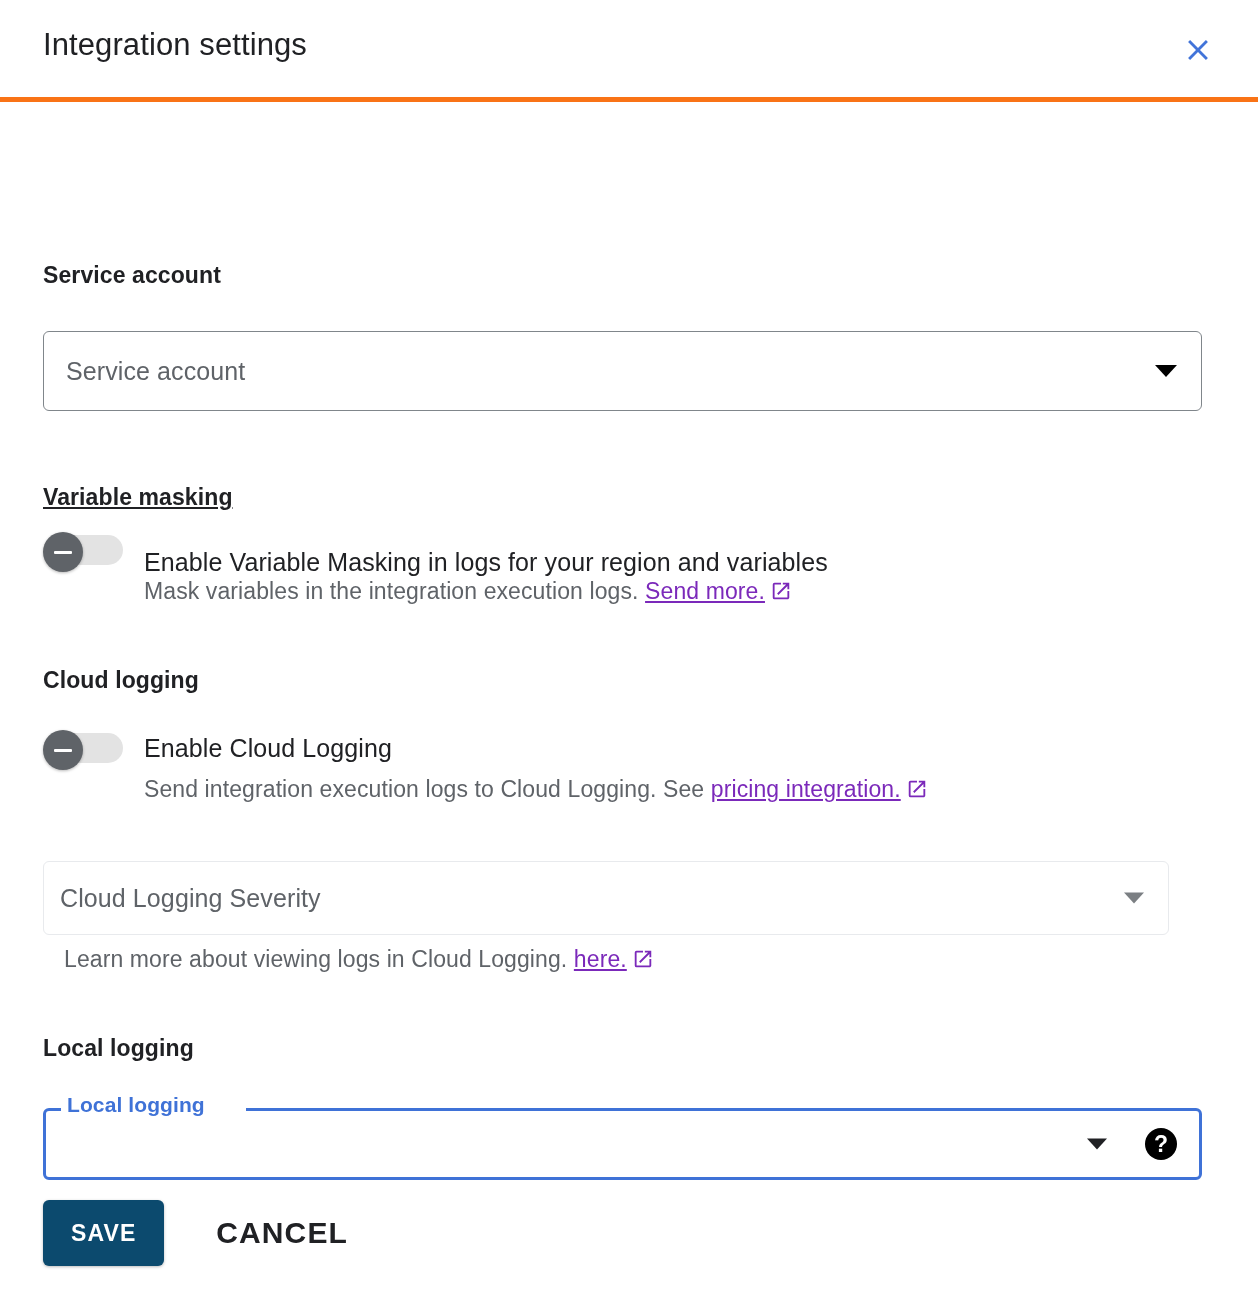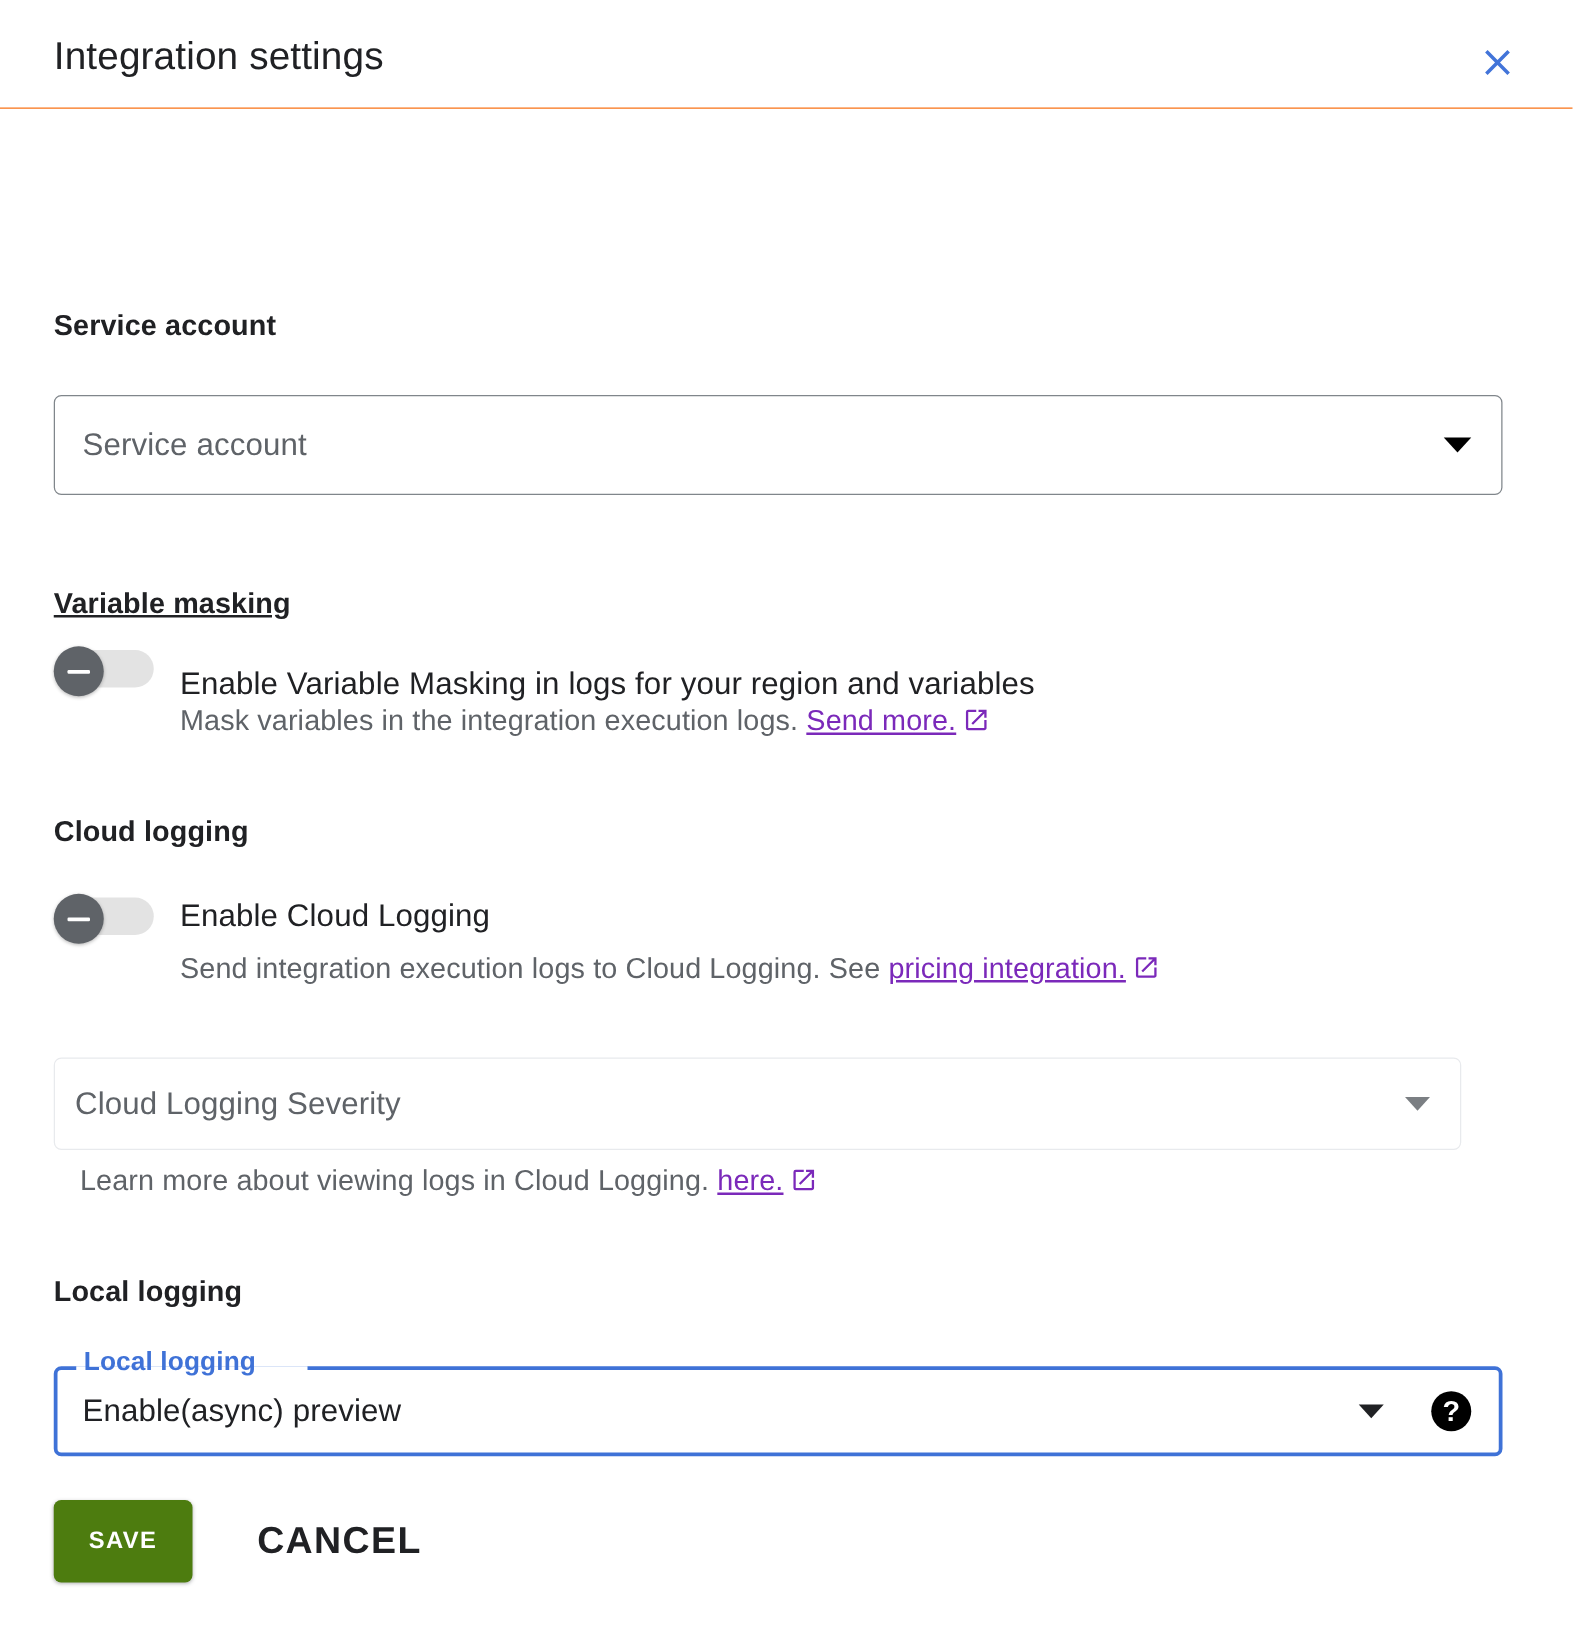--- a/index.html
+++ b/index.html
@@ -13,23 +13,23 @@
     font-family: "Liberation Sans", sans-serif;
     color: #202124;
     -webkit-font-smoothing: antialiased;
     overflow: hidden;
     position: relative;
   }
 
   
   .dialog-header {
     position: relative;
-    height: 87px;
+    height: 102px;
     box-sizing: border-box;
-    border-bottom: 1px solid #f97316;
+    border-bottom: 5px solid #f97316;
   }
   .dialog-title {
     position: absolute;
     left: 43px;
     top: 27px;
     font-size: 31px;
     font-weight: 400;
     letter-spacing: 0.1px;
     color: #202124;
     white-space: nowrap;
@@ -253,28 +253,28 @@
 
   
   .footer-actions {
     position: absolute;
     left: 43px;
     top: 1200px;
     display: flex;
     align-items: center;
   }
   .btn-save {
-    background: #4d7c0f;
+    background: #0c4a6e;
     color: #ffffff;
     border: 0;
     border-radius: 6px;
     height: 66px;
     padding: 0 28px;
     font-family: inherit;
-    font-size: 19px;
+    font-size: 23px;
     font-weight: bold;
     letter-spacing: 1.1px;
     cursor: pointer;
     box-shadow: 0 1px 3px rgba(60,64,67,0.35);
   }
   .btn-cancel {
     background: none;
     border: 0;
     color: #202124;
     height: 66px;
@@ -363,21 +363,20 @@
           <path d="M19 19H5V5h7V3H5a2 2 0 0 0-2 2v14a2 2 0 0 0 2 2h14c1.1 0 2-.9 2-2v-7h-2v7zM14 3v2h3.59l-9.83 9.83 1.41 1.41L19 6.41V10h2V3h-7z" fill="#7b29ba"></path>
         </svg></span>
   </div>
 
   <div style="position:absolute; left:43px; top:933px;">
     <div class="section-heading">Local logging</div>
   </div>
 
   <div class="field-focused" style="position:absolute; left:43px; top:1006px; width:1159px;">
     <span class="field-float-label">Local logging</span>
-    <span class="field-value">Enable(async) preview</span>
     <span class="field-arrow"></span>
     <span class="help-icon">?</span>
   </div>
 
 </div>
 
 <div class="footer-actions">
   <button class="btn-save">SAVE</button>
   <button class="btn-cancel">CANCEL</button>
 </div>

